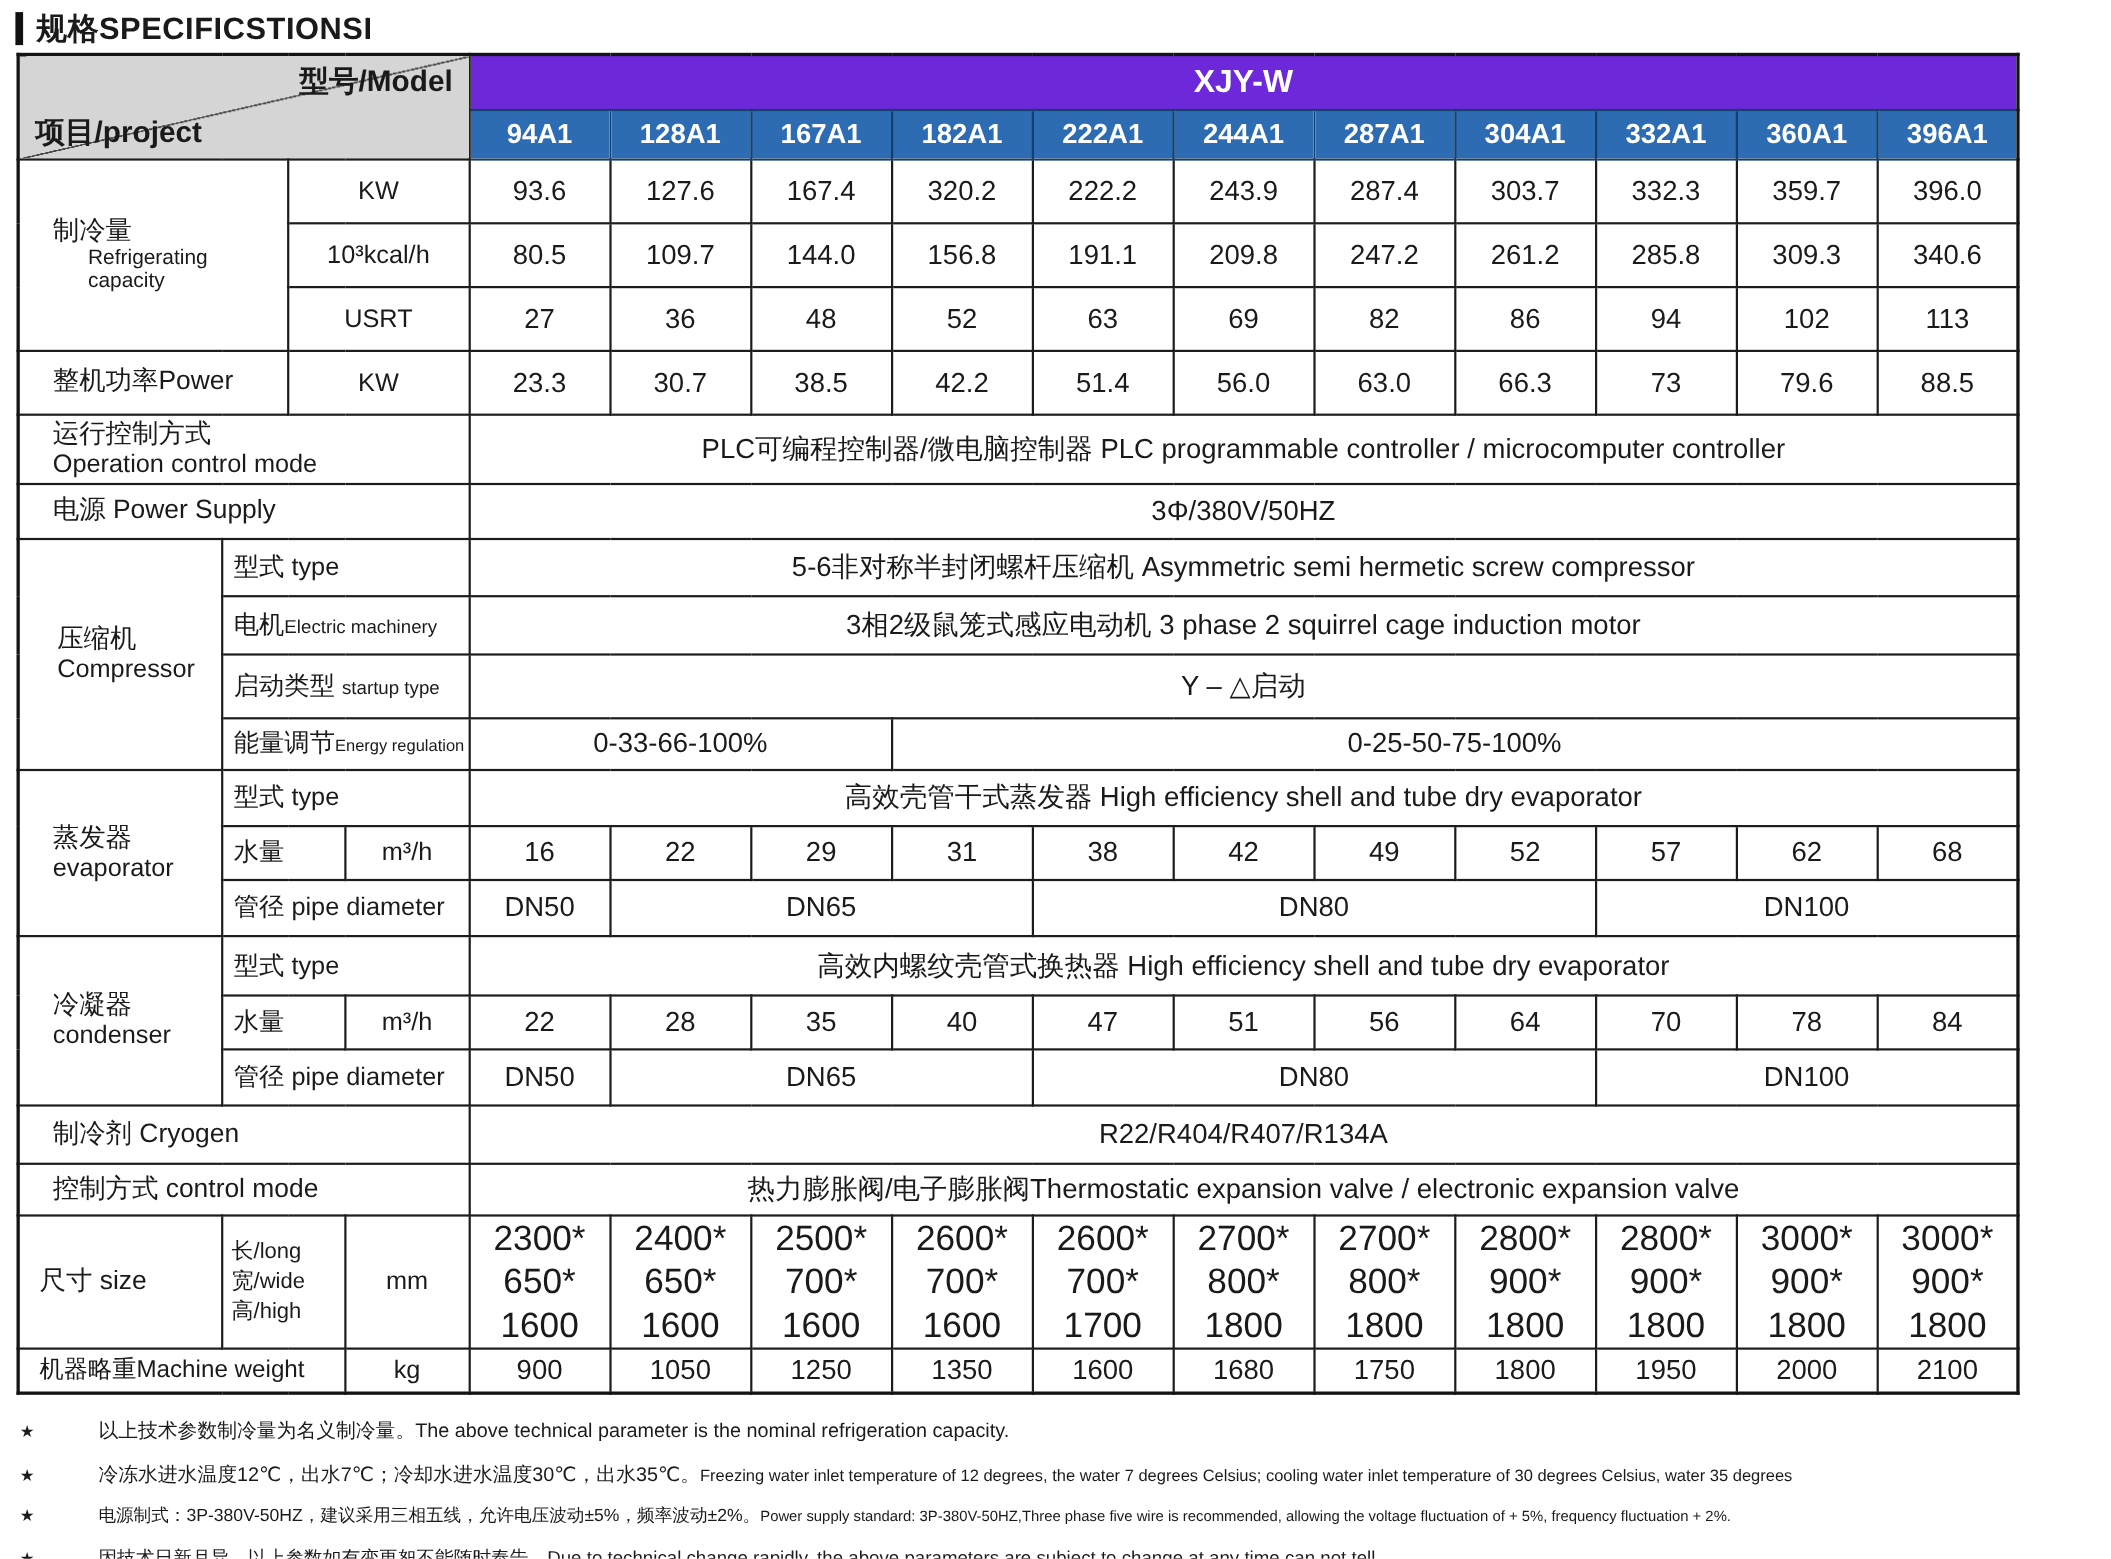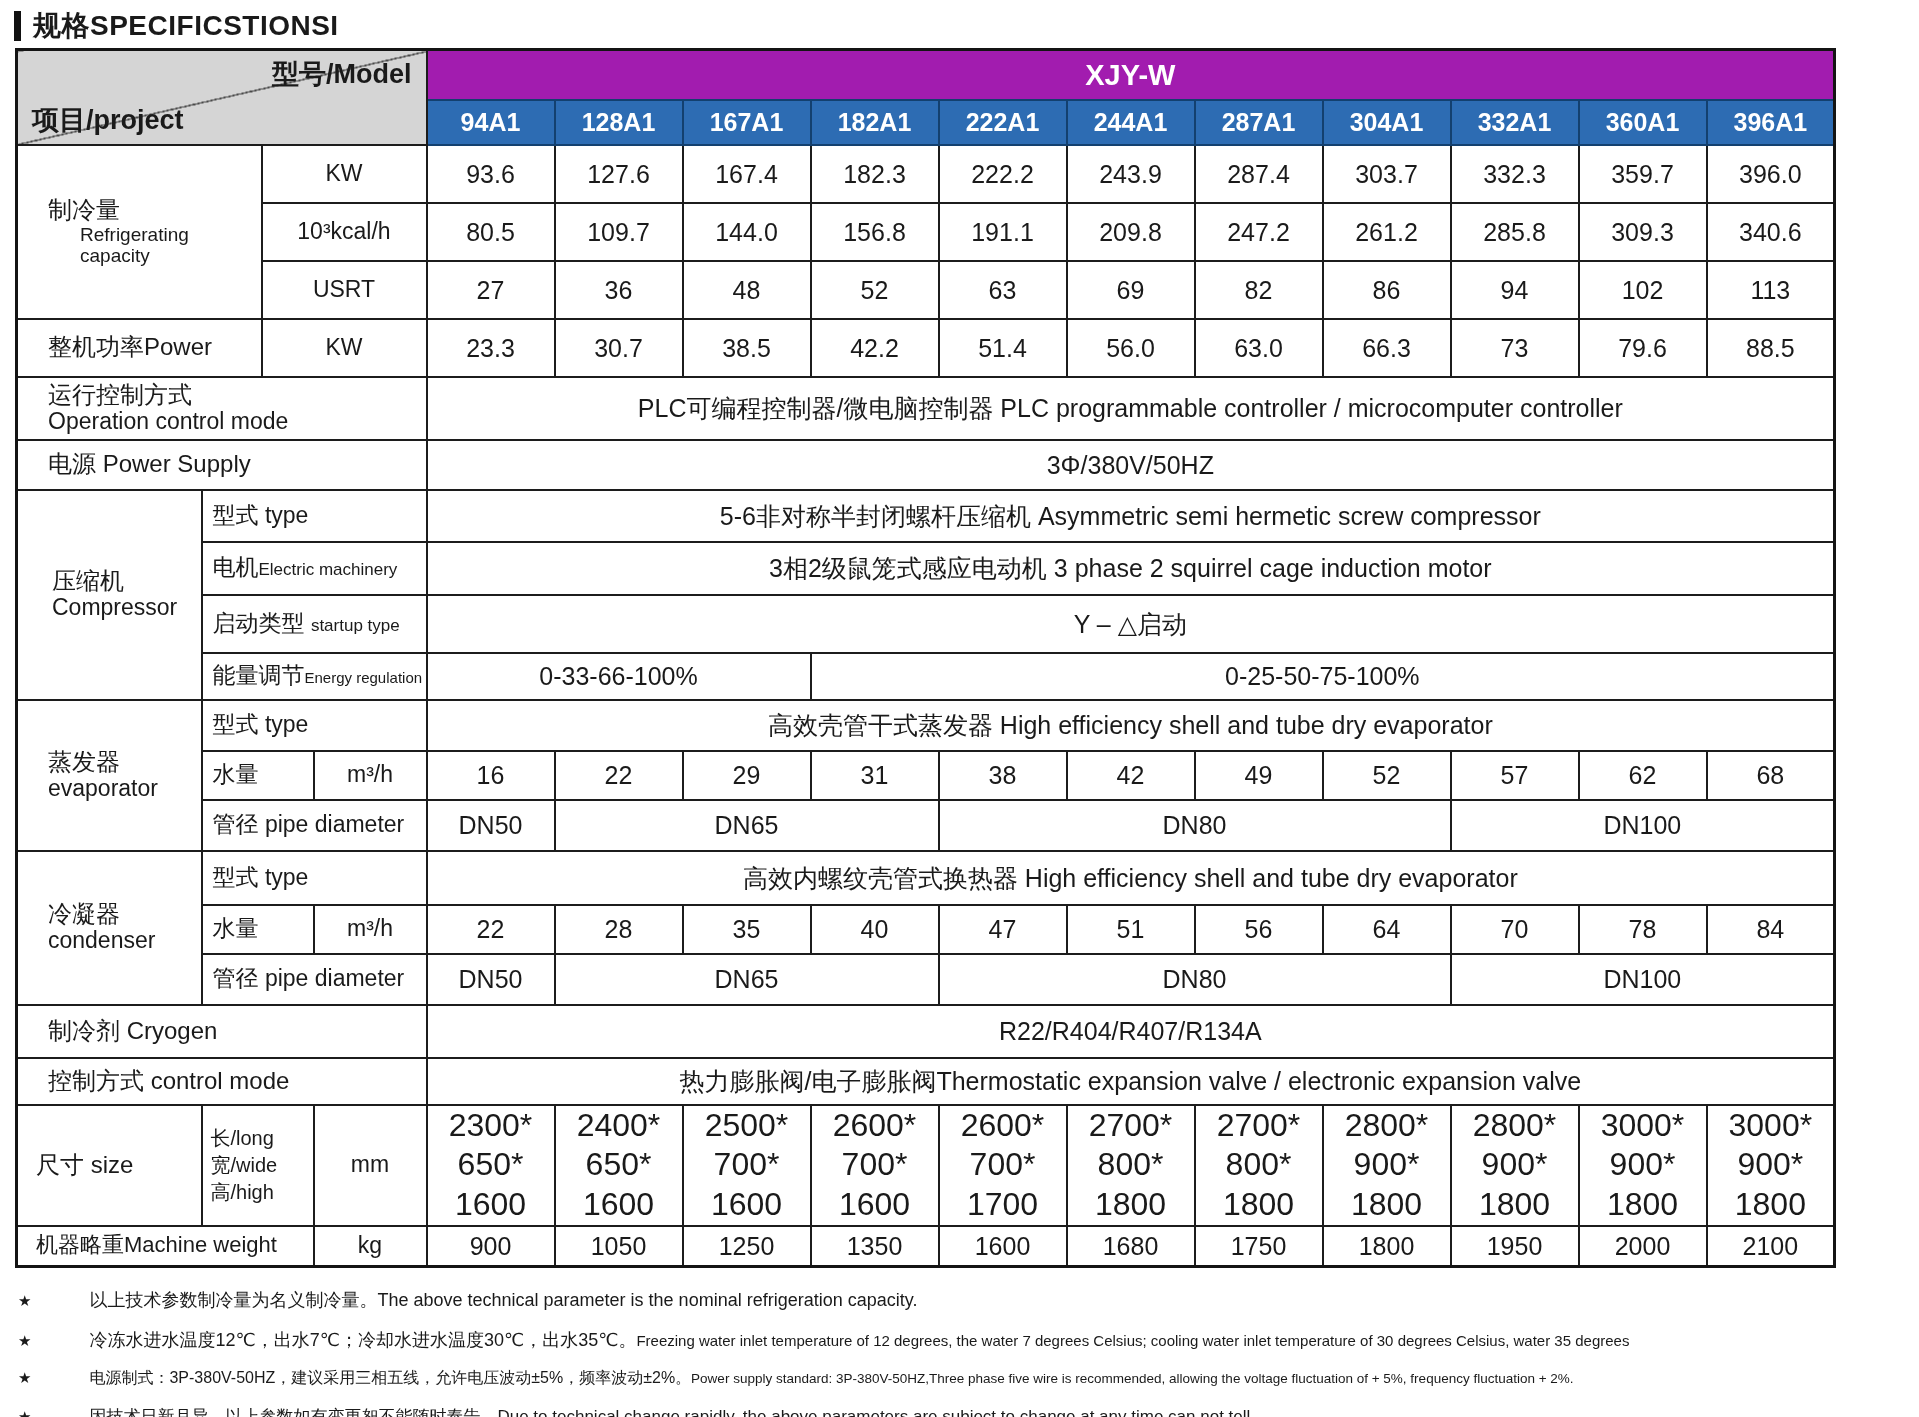--- a/index.html
+++ b/index.html
@@ -13,21 +13,21 @@
 
   
   table.spec{border-collapse:collapse;table-layout:fixed;width:1820px;margin-left:15px;border:3px solid #141414;}
   td{border:2px solid #1c1c1c;text-align:center;vertical-align:middle;padding:0 2px;overflow:hidden;font-size:24px;line-height:1.12;}
 
   
   td.corner{background:#d5d5d5;position:relative;padding:0;
     background-image:linear-gradient(to bottom right,transparent 49.6%,#4a4a4a 49.6%,#4a4a4a 50.4%,transparent 50.4%);}
   .c-top{position:absolute;top:8px;right:14px;font-size:27px;font-weight:bold;}
   .c-bot{position:absolute;bottom:8px;left:14px;font-size:27px;font-weight:bold;}
-  td.band{background:#a21caf;color:#fff;font-weight:bold;font-size:29px;border-color:#13406f;}
+  td.band{background:#6d28d9;color:#fff;font-weight:bold;font-size:29px;border-color:#13406f;}
   td.model{background:#2d6cb3;color:#fff;font-weight:bold;font-size:25px;border-color:#13406f;}
 
   
   td.glabel{text-align:left;padding-left:30px;}
   td.glabel .cn{display:block;font-size:24px;}
   td.glabel .en{display:block;font-size:20px;}
   td.glabel.cap .en{font-size:19px;margin-left:32px;}
   td.flabel{text-align:left;padding-left:30px;font-size:24px;}
   td.flabel .cn{display:block;font-size:24px;}
   td.flabel .en{display:block;font-size:23px;}
@@ -105,21 +105,21 @@
 
     <tr style="height:58px">
       <td class="glabel cap" rowspan="3" colspan="2">
         <span class="cn">制冷量</span>
         <span class="en">Refrigerating capacity</span>
       </td>
       <td class="unit" colspan="2">KW</td>
       <td class="val">93.6</td>
       <td class="val">127.6</td>
       <td class="val">167.4</td>
-      <td class="val">182.3</td>
+      <td class="val">320.2</td>
       <td class="val">222.2</td>
       <td class="val">243.9</td>
       <td class="val">287.4</td>
       <td class="val">303.7</td>
       <td class="val">332.3</td>
       <td class="val">359.7</td>
       <td class="val">396.0</td>
     </tr>
 
     <tr style="height:58px">

